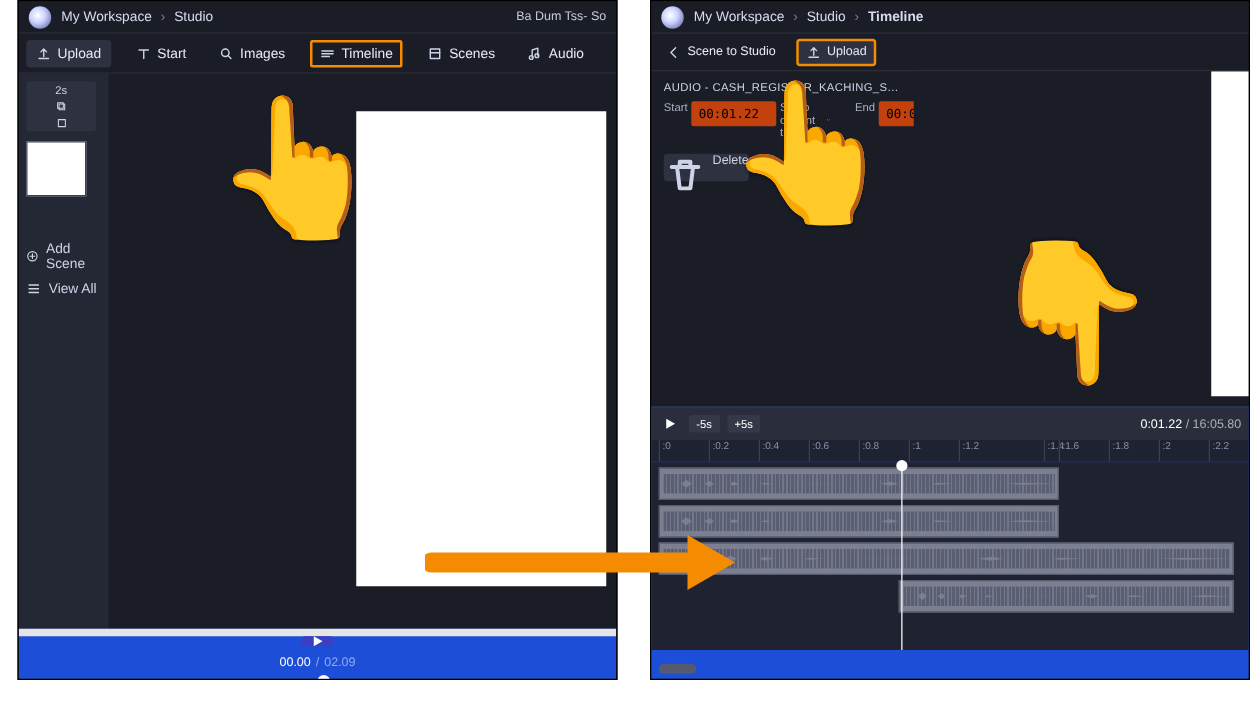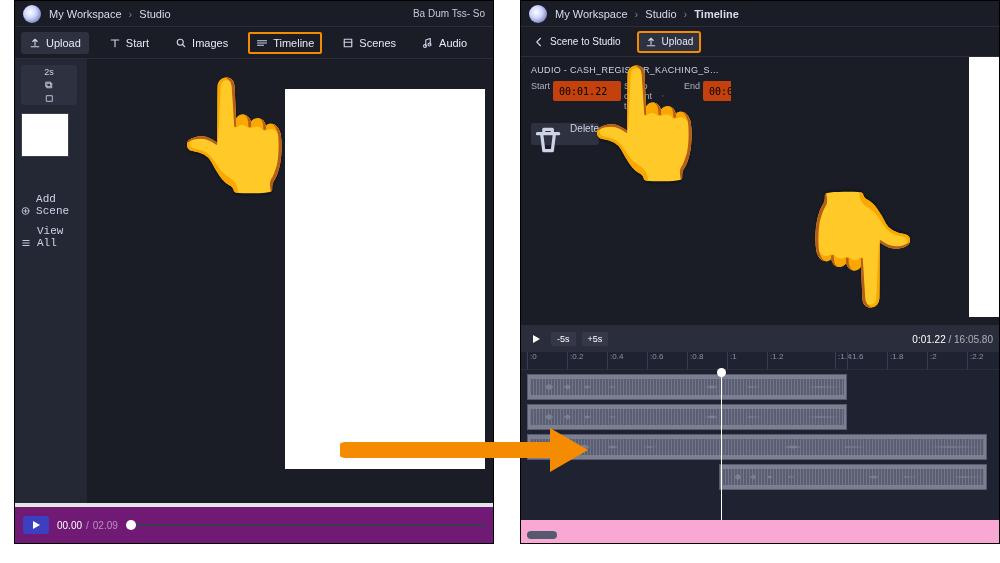--- a/index.html
+++ b/index.html
@@ -20,26 +20,26 @@
   .tbtn { display: flex; align-items: center; gap: 5px; color: #e7e9f5; font-size: 11px; cursor: pointer; padding: 4px 6px; flex: none; }
   .tbtn.primary { background: #2e3140; border-radius: 3px; padding: 5px 8px; }
   .tbtn .ic { width: 12px; height: 12px; display: inline-flex; }
   .highlight-box { border: 2px solid #f58b00; padding: 3px 6px !important; border-radius: 2px; }
 
   
   .lbody { position: absolute; top: 58px; left: 0; right: 0; bottom: 0; display: flex; }
   .lside { width: 72px; background: #242734; padding: 6px; display: flex; flex-direction: column; gap: 8px; }
   .scene-chip { background: #2e3140; border-radius: 3px; padding: 2px 4px; display: flex; align-items: center; gap: 4px; font-size: 9px; color: #cfd3e8; width: 56px; flex-direction: column; }
   .scene-thumb { width: 48px; height: 44px; background: #fff; border: 1px solid #3a3e52; }
-  .side-link { display: flex; align-items: flex-end; gap: 6px; color: #cfd3e8; font-size: 11px; cursor: pointer; font-family: Liberation Mono, monospace; }
+  .side-link { display: flex; align-items: center; gap: 6px; color: #cfd3e8; font-size: 11px; cursor: pointer; }
   .side-link .ic { width: 12px; height: 12px; }
   .lcanvas { flex: 1; position: relative; background: #1b1d26; }
   .canvas-page { position: absolute; top: 30px; right: 8px; width: 200px; height: 380px; background: #fff; }
 
-  .lfoot { position: absolute; left: 0; right: 0; bottom: 0; height: 40px; background: #701a75; border-top: 4px solid #e5e5e5; display: flex; align-items: center; padding: 0 8px; gap: 8px; }
+  .lfoot { position: absolute; left: 0; right: 0; bottom: 0; height: 40px; background: #1d4ed8; border-top: 6px solid #e5e5e5; display: flex; align-items: center; padding: 0 8px; gap: 8px; flex-direction: column; }
   .playbtn { width: 26px; height: 18px; background: #3c3fbf; border-radius: 3px; display: flex; align-items: center; justify-content: center; }
   .tri { width:0;height:0;border-left:7px solid #fff;border-top:4px solid transparent;border-bottom:4px solid transparent; }
   .timetext { font-size: 10px; display: flex; gap: 4px; }
   .timetext .dur { opacity: .5; }
   .lfoot .track { flex: 1; height: 2px; background: #3a3e52; position: relative; }
   .lfoot .knob { position: absolute; left: 0; top: -4px; width: 10px; height: 10px; border-radius: 50%; background: #fff; }
 
   
   .rtop { height: 30px; display: flex; align-items: center; padding: 0 6px; gap: 10px; border-bottom: 1px solid #2b2e3a; }
   .rtop .tbtn { font-size: 10px; }
@@ -48,21 +48,21 @@
   .rprops .audiotitle { font-size: 9px; letter-spacing: .3px; white-space: nowrap; overflow: hidden; text-overflow: ellipsis; }
   .rprops .row { display: flex; gap: 20px; }
   .rprops .col { display: flex; flex-direction: row; gap: 3px; }
   .rprops .lbl { font-size: 9px; opacity: .8; }
   .rprops .tcinput { width: 68px; height: 20px; background: #c2410c; color: #000; font-family: monospace; font-size: 10px; border: none; padding: 0 6px; border-radius: 2px; }
   .rprops .link { font-size: 9px; opacity: .8; display: flex; align-items: center; gap: 4px; }
   .rprops .delbtn { margin-top: 6px; width: 68px; height: 22px; background: #2e3140; border-radius: 3px; display: flex; align-items: flex-start; justify-content: center; gap: 5px; font-size: 10px; }
   .rprev { flex: 1; position: relative; background: #1b1d26; overflow: hidden; }
   .rprev .pg { position: absolute; top: 0; right: -170px; width: 200px; height: 260px; background: #fff; }
 
-  .rtl { position: absolute; left: 0; right: 0; bottom: 0; height: 218px; background: #f9a8d4; border-top: 1px solid #2b2e3a; }
+  .rtl { position: absolute; left: 0; right: 0; bottom: 0; height: 218px; background: #1d4ed8; border-top: 1px solid #2b2e3a; }
   .rtl-toolbar { height: 26px; background: #2a2d3c; display: flex; align-items: center; padding: 0 6px; gap: 6px; }
   .rtl-toolbar .playbtn { width: 18px; height: 16px; background: transparent; }
   .jumpbtn { padding: 2px 6px; background: #353849; border-radius: 2px; font-size: 9px; }
   .rtl-toolbar .time { margin-left: auto; font-size: 10px; }
   .rtl-toolbar .time .cur { color: #fff; }
   .rtl-toolbar .time .sep, .rtl-toolbar .time .tot { opacity: .6; }
 
   .ruler { height: 18px; background: #1f2230; position: relative; border-bottom: 1px solid #2b2e3a; }
   .ruler .tick { position: absolute; top: 0; height: 100%; border-left: 1px solid #3a3e52; font-size: 8px; color: #8b90ab; padding-left: 2px; }
   .tracks { position: relative; height: 150px; background: #1f2230; }

